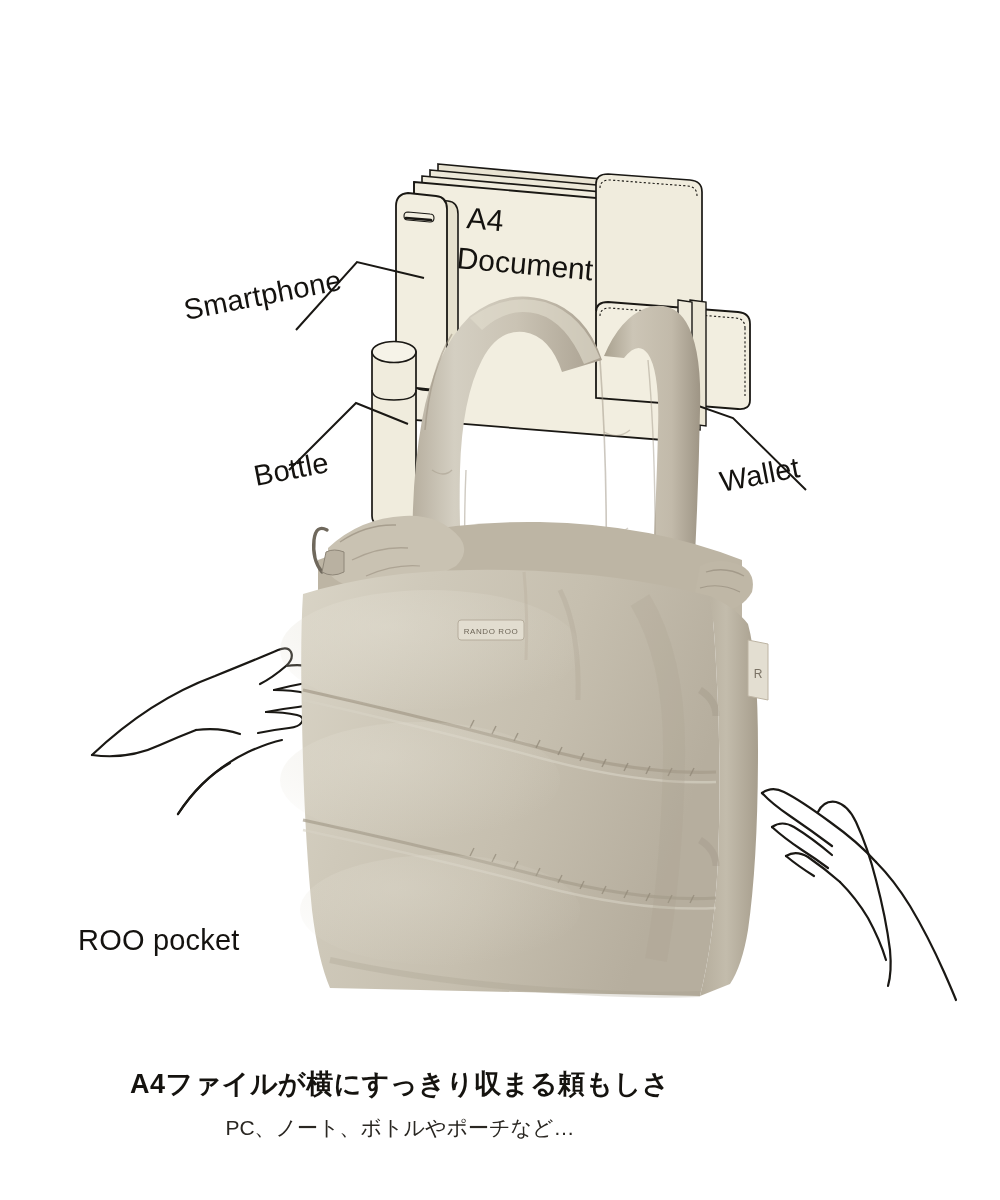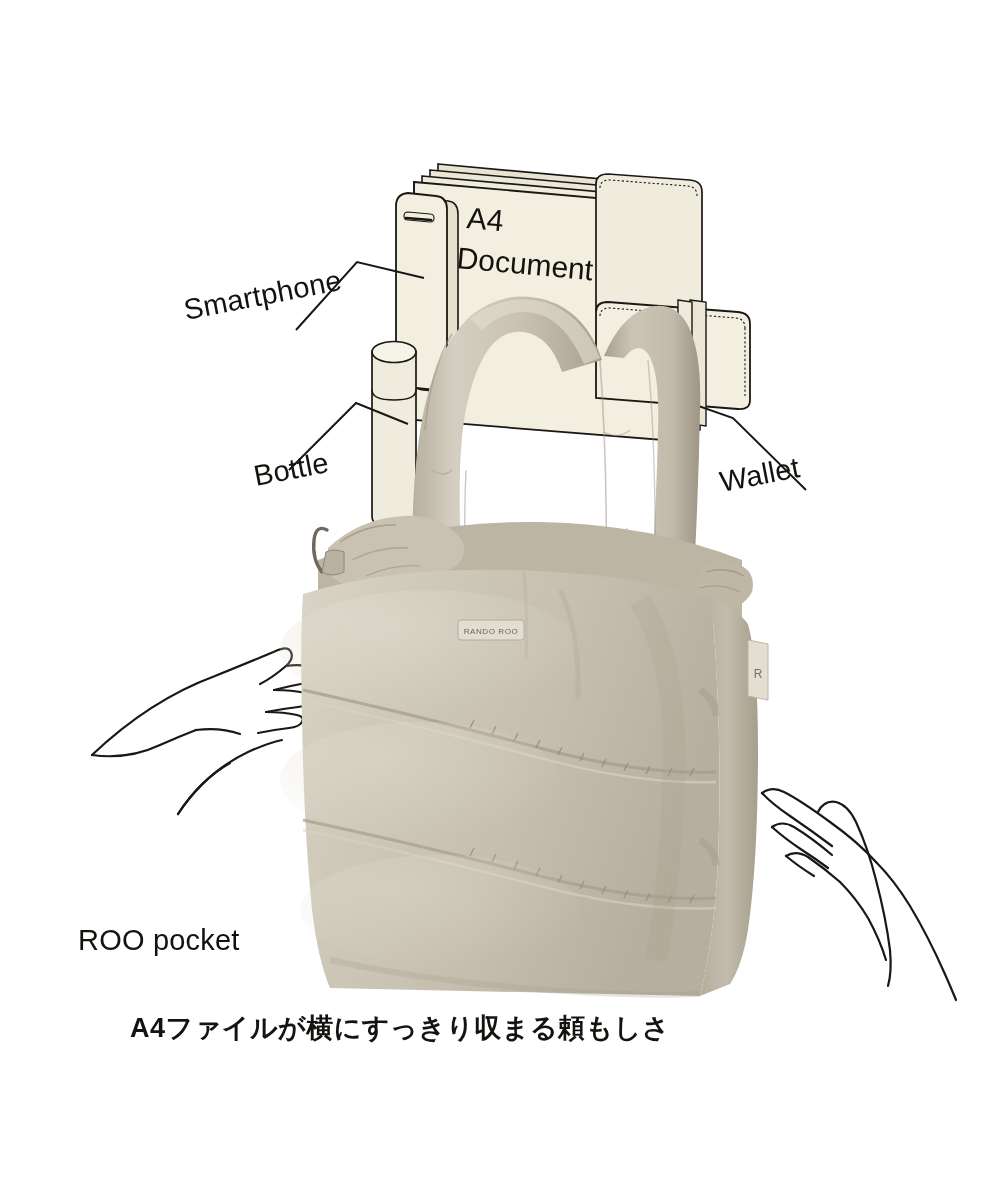--- a/index.html
+++ b/index.html
@@ -22,21 +22,21 @@
   }
   #artboard {
     position: absolute;
     left: 0; top: 0;
     width: 1000px;
     height: 1030px;
   }
   .caption-block {
     position: absolute;
     left: 0;
-    top: 1012px;
+    top: 1068px;
     width: 800px;
     text-align: center;
   }
   .caption-head {
     font-family: "Liberation Sans", sans-serif;
     font-weight: bold;
     font-size: 27px;
     letter-spacing: 0.5px;
     color: #15130f;
     line-height: 1.25;
@@ -293,15 +293,16 @@
       <path d="M786 856 Q798 866 814 876"></path>
       <path d="M818 812 Q824 800 836 802 Q848 805 856 822 Q868 848 876 880
                Q886 918 890 950 Q892 972 888 986"></path>
       <path d="M876 862 Q894 880 910 906 Q928 936 944 972 Q952 990 956 1000"></path>
       <path d="M840 882 Q856 898 868 918 Q880 940 886 960"></path>
     </g>
   </svg>
 
   <div class="caption-block">
     <div class="caption-head">A4ファイルが横にすっきり収まる頼もしさ</div>
+    <div class="caption-sub">PC、ノート、ボトルやポーチなど…</div>
   </div>
 
 </div>
 
 </body></html>

